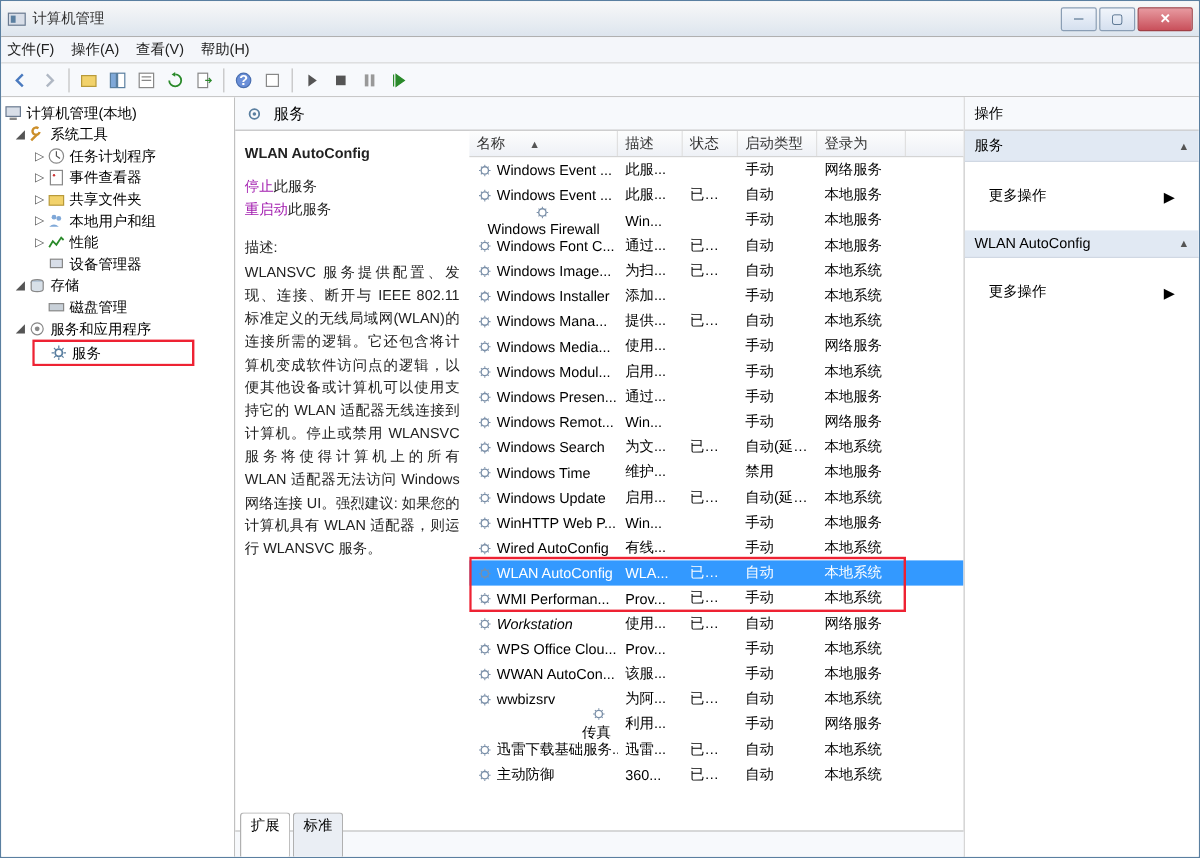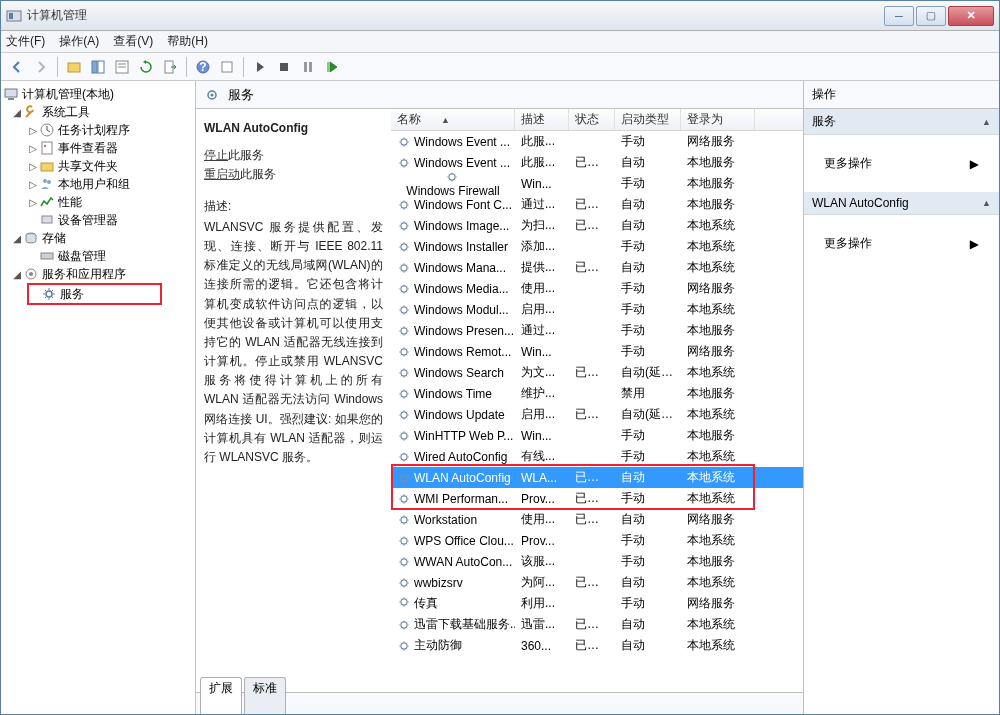--- a/index.html
+++ b/index.html
@@ -23,21 +23,21 @@
 .tree-toggle { width: 12px; text-align: center; font-size: 10px; color: #555; }
 .tree-icon { width: 16px; height: 16px; margin-right: 3px; display:inline-flex; align-items:center; justify-content:center; }
 .highlight-red { border: 2px solid #e23; }
 .middle-pane { flex: 1; display: flex; flex-direction: column; border-right: 1px solid #c0c0c0; }
 .mid-header { height: 28px; background: #f7f9fc; border-bottom: 1px solid #c0c0c0; display: flex; align-items: center; padding: 0 8px; gap: 8px; }
 .mid-header .refresh { width:16px; height:16px; }
 .mid-header .label { font-size: 13px; }
 .mid-body { flex: 1; display: flex; overflow: hidden; }
 .svc-details { width: 195px; padding: 10px 8px; overflow: auto; line-height: 1.6; color: #222; }
 .svc-details .name { font-weight: bold; margin-bottom: 8px; }
-.svc-details a { color: #404040; text-decoration: underline; cursor: pointer; }
+.svc-details a { color: #a21caf; cursor: pointer; }
 .svc-details .desc-label { margin-top: 12px; margin-bottom: 2px; }
 .svc-list-wrap { flex: 1; display: flex; flex-direction: column; overflow: hidden; position: relative; }
 .svc-header-row { display: flex; height: 22px; background: linear-gradient(#fdfdfd,#eef1f6); border-bottom: 1px solid #d4d4d4; }
 .svc-header-row .col { border-right: 1px solid #e0e0e0; padding: 3px 6px; color: #333; display:flex; align-items:center; gap:20px; }
 .col-name { width: 124px; }
 .col-desc { width: 54px; }
 .col-status { width: 46px; }
 .col-startup { width: 66px; }
 .col-logon { width: 74px; }
 .svc-rows { flex: 1; overflow-y: auto; overflow-x: hidden; }
@@ -574,21 +574,21 @@
                     </svg>
                   </span>
                   <span>WMI Performan...</span>
                 </div>
                 <div class="cell col-desc">Prov...</div>
                 <div class="cell col-status">已启动</div>
                 <div class="cell col-startup">手动</div>
                 <div class="cell col-logon">本地系统</div>
               </div>
               <div class="svc-row">
-                <div class="cell col-name" style="display:flex;align-items:center;">
+                <div class="cell col-name" style="display:flex;align-items:center;font-style:italic;">
                   <span class="svc-gear">
                     <svg viewBox="0 0 16 16">
                       <circle cx="8" cy="8" r="3.5" fill="none" stroke="#7a8fa8" stroke-width="1.3"></circle>
                       <path d="M8 2.5 L8 4 M8 12 L8 13.5 M2.5 8 L4 8 M12 8 L13.5 8 M4.3 4.3 L5.3 5.3 M10.7 10.7 L11.7 11.7 M4.3 11.7 L5.3 10.7 M10.7 5.3 L11.7 4.3" stroke="#7a8fa8" stroke-width="1"></path>
                     </svg>
                   </span>
                   <span>Workstation</span>
                 </div>
                 <div class="cell col-desc">使用...</div>
                 <div class="cell col-status">已启动</div>
@@ -634,21 +634,21 @@
                     </svg>
                   </span>
                   <span>wwbizsrv</span>
                 </div>
                 <div class="cell col-desc">为阿...</div>
                 <div class="cell col-status">已启动</div>
                 <div class="cell col-startup">自动</div>
                 <div class="cell col-logon">本地系统</div>
               </div>
               <div class="svc-row">
-                <div class="cell col-name" style="display:flex;align-items:flex-start;">
+                <div class="cell col-name" style="display:flex;align-items:flex-end;flex-direction:column;">
                   <span class="svc-gear">
                     <svg viewBox="0 0 16 16">
                       <circle cx="8" cy="8" r="3.5" fill="none" stroke="#7a8fa8" stroke-width="1.3"></circle>
                       <path d="M8 2.5 L8 4 M8 12 L8 13.5 M2.5 8 L4 8 M12 8 L13.5 8 M4.3 4.3 L5.3 5.3 M10.7 10.7 L11.7 11.7 M4.3 11.7 L5.3 10.7 M10.7 5.3 L11.7 4.3" stroke="#7a8fa8" stroke-width="1"></path>
                     </svg>
                   </span>
                   <span>传真</span>
                 </div>
                 <div class="cell col-desc">利用...</div>
                 <div class="cell col-status"></div>

